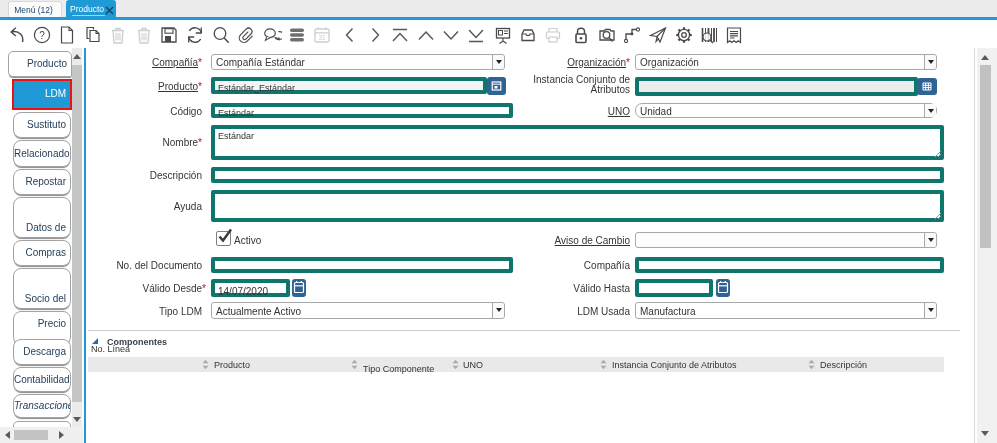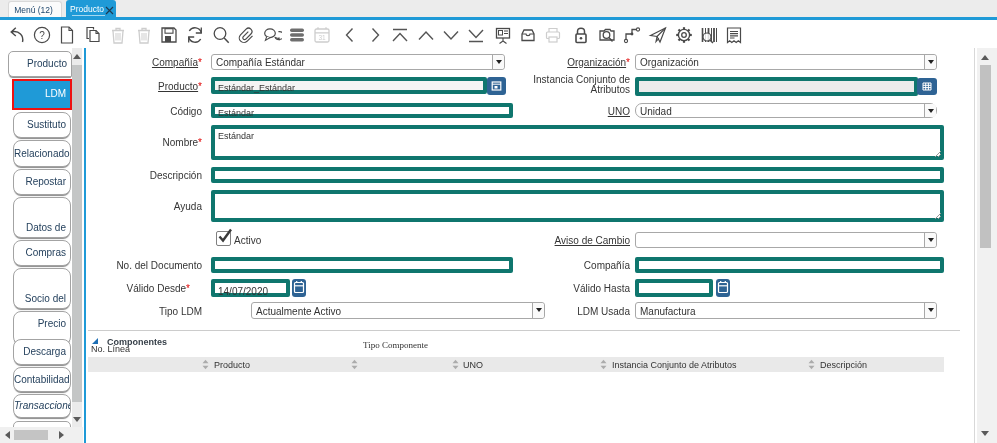--- a/index.html
+++ b/index.html
@@ -226,21 +226,21 @@
 
 <div class="abs" id="vblue"></div>
 
 <div class="flabel" style="left:90px; top:57.5px; width:112px;"><u>Compañía</u><span class="star">*</span></div>
 <div class="flabel" style="left:90px; top:81.5px; width:112px;"><u>Producto</u><span class="star">*</span></div>
 <div class="flabel" style="left:90px; top:106.5px; width:112px;">Código</div>
 <div class="flabel" style="left:90px; top:138px; width:112px;">Nombre<span class="star">*</span></div>
 <div class="flabel" style="left:90px; top:171px; width:112px;">Descripción</div>
 <div class="flabel" style="left:90px; top:201.5px; width:112px;">Ayuda</div>
 <div class="flabel" style="left:90px; top:260.5px; width:112px;">No. del Documento</div>
-<div class="flabel" style="left:78px; top:284px; width:112px;">Válido Desde<span class="star">*</span></div>
+<div class="flabel" style="left:94px; top:284px; width:112px;">Válido Desde<span class="star">*</span></div>
 <div class="flabel" style="left:90px; top:306.5px; width:112px;">Tipo LDM</div>
 
 <div class="flabel" style="left:520px; top:57.5px; width:110px;"><u>Organización</u><span class="star">*</span></div>
 <div class="flabel" style="left:530px; top:75px; width:100px;">Instancia Conjunto de Atributos</div>
 <div class="flabel" style="left:520px; top:106.5px; width:110px;"><u>UNO</u></div>
 <div class="flabel" style="left:520px; top:236px; width:110px;"><u>Aviso de Cambio</u></div>
 <div class="flabel" style="left:520px; top:260.5px; width:110px;">Compañía</div>
 <div class="flabel" style="left:520px; top:284px; width:110px;">Válido Hasta</div>
 <div class="flabel" style="left:520px; top:306.5px; width:110px;">LDM Usada</div>
 
@@ -270,21 +270,21 @@
     <path d="M3.5,9.5 L7,13.5 L15,2.5" stroke="#3a3a3a" stroke-width="2.4" fill="none"></path>
   </svg>
 <div class="flabel" style="left:234px; top:236px; width:60px; text-align:left;">Activo</div>
 <div class="tbox" style="left:211px; top:257px; width:302px; height:16px;"></div>
 <div class="tbox" style="left:211px; top:279px; width:79px; height:18px; line-height:17px; font-size:10px;">14/07/2020</div>
 <div class="bluebtn" id="btn-cal1" style="left:292px; top:279px; width:14px; height:18px;"><svg width="100%" height="100%" viewBox="0 0 14 18">
       <rect x="2.5" y="3.5" width="9" height="10" rx="1" fill="none" stroke="#fff" stroke-width="1.2"></rect>
       <path d="M2.5,6.8 L11.5,6.8" stroke="#fff" stroke-width="1.2"></path>
       <path d="M4.7,3.5 L4.7,2 M9.3,3.5 L9.3,2" stroke="#fff" stroke-width="1.2"></path>
     </svg></div>
-<div class="combo" style="left:211px; top:302px; width:294px; height:17px;margin-left:40px;">
+<div class="combo" style="left:211px; top:302px; width:294px; height:17px;">
     <span class="txt">Actualmente Activo</span>
     <span class="btn"></span>
   </div>
 
 <div class="combo" style="left:635px; top:54px; width:302px; height:16px;">
     <span class="txt">Organización</span>
     <span class="btn"></span>
   </div>
 <div class="tbox" style="left:635px; top:77px; width:283px; height:19px; background:#ececec;"></div>
 <div class="bluebtn" id="btn-attr" style="left:917px; top:78px; width:20px; height:17px;"><svg width="100%" height="100%" viewBox="0 0 20 17">
@@ -311,21 +311,21 @@
   </div>
 
 <div class="abs" style="left:88px; top:330px; width:872px; height:1px; background:#cccccc;"></div>
 <svg class="abs" style="left:92px; top:338px;" width="6" height="6" viewBox="0 0 6 6">
     <path d="M0,6 L6,6 L6,0 Z" fill="#1d6fb5"></path>
   </svg>
 <div class="abs" style="left:107px; top:336.5px; font-size:9px; font-weight:bold; color:#38414a;">Componentes</div>
 <div class="abs" style="left:88px; top:357px; width:856px; height:15px; background:#e9e9e9;"></div>
 <div class="gh" style="left:91px; top:344px;">No. Línea</div>
 <div class="gh" style="left:214px; top:360px;">Producto</div>
-<div class="gh" style="left:363px; top:340px;font-family:Liberation Serif, serif;">Tipo Componente</div>
+<div class="gh" style="left:363px; top:364px;">Tipo Componente</div>
 <div class="gh" style="left:463px; top:360px;">UNO</div>
 <div class="gh" style="left:612px; top:360px;">Instancia Conjunto de Atributos</div>
 <div class="gh" style="left:820px; top:360px;">Descripción</div>
 
 <div class="abs" style="left:974px; top:48px; width:1px; height:395px; background:#d8d8d8;"></div>
 <div class="abs" style="left:977px; top:48px; width:20px; height:395px; background:#f1f1f1;"></div>
 <div class="abs" style="left:980px; top:65px; width:11px; height:183px; background:#c1c1c1;"></div>
 <div class="abs arrow-up" style="left:981px; top:55px;"></div>
 <div class="abs arrow-down" style="left:981px; top:431px;"></div>
 

